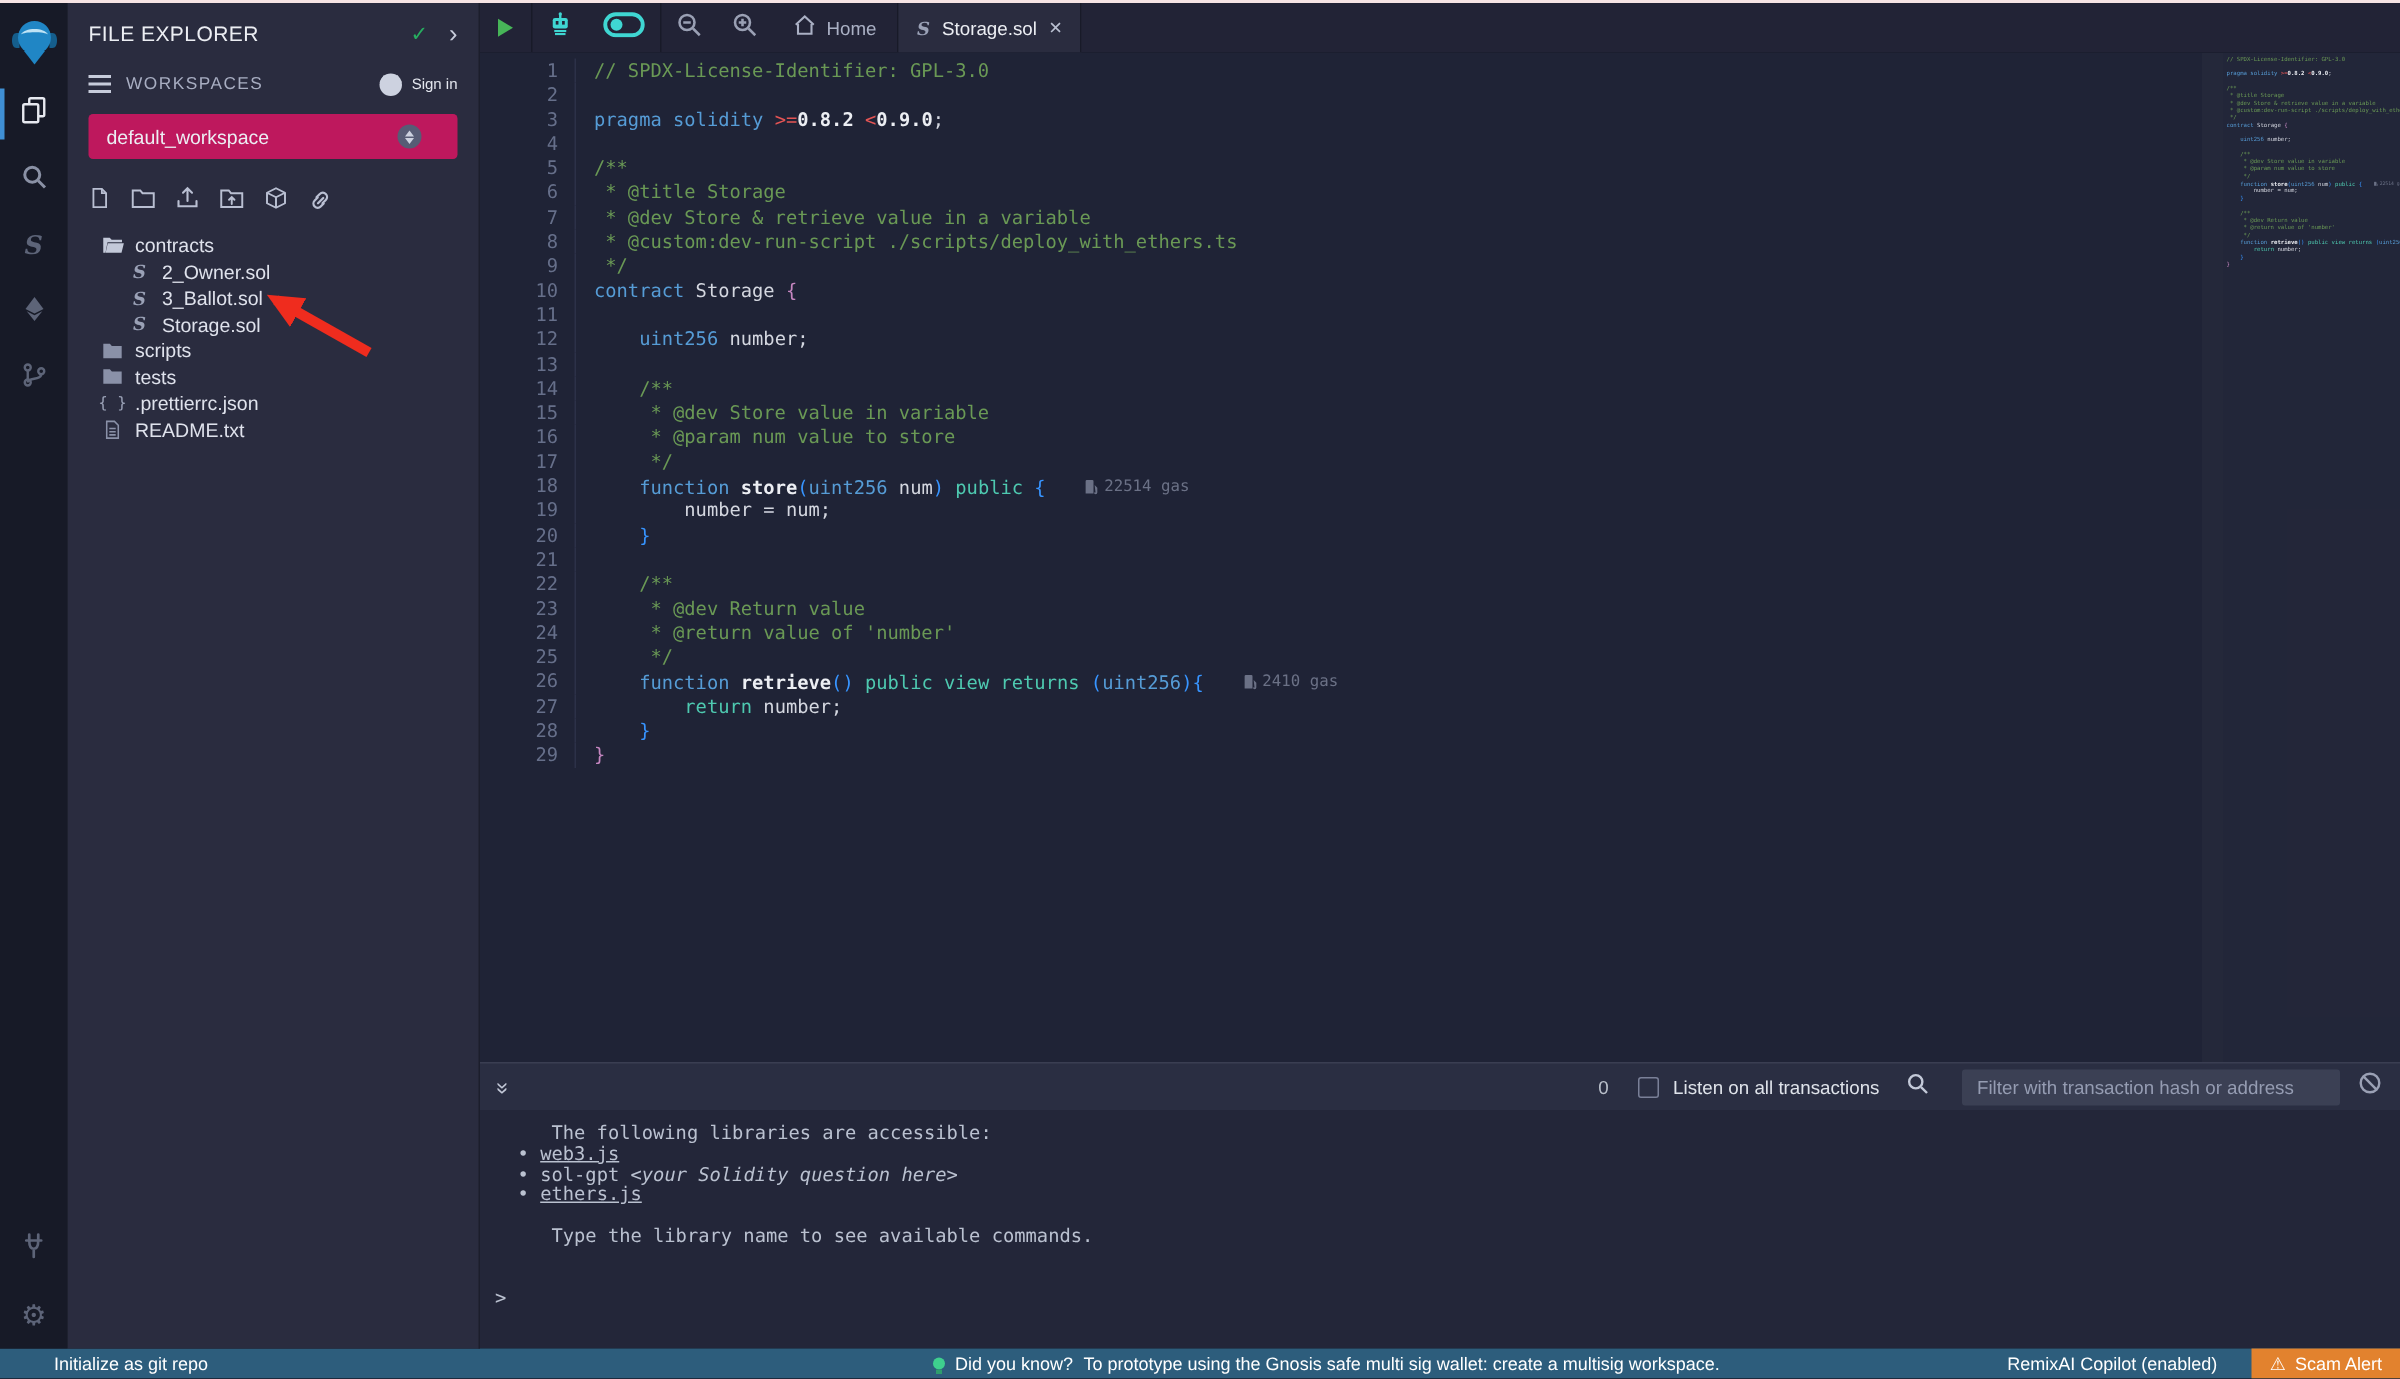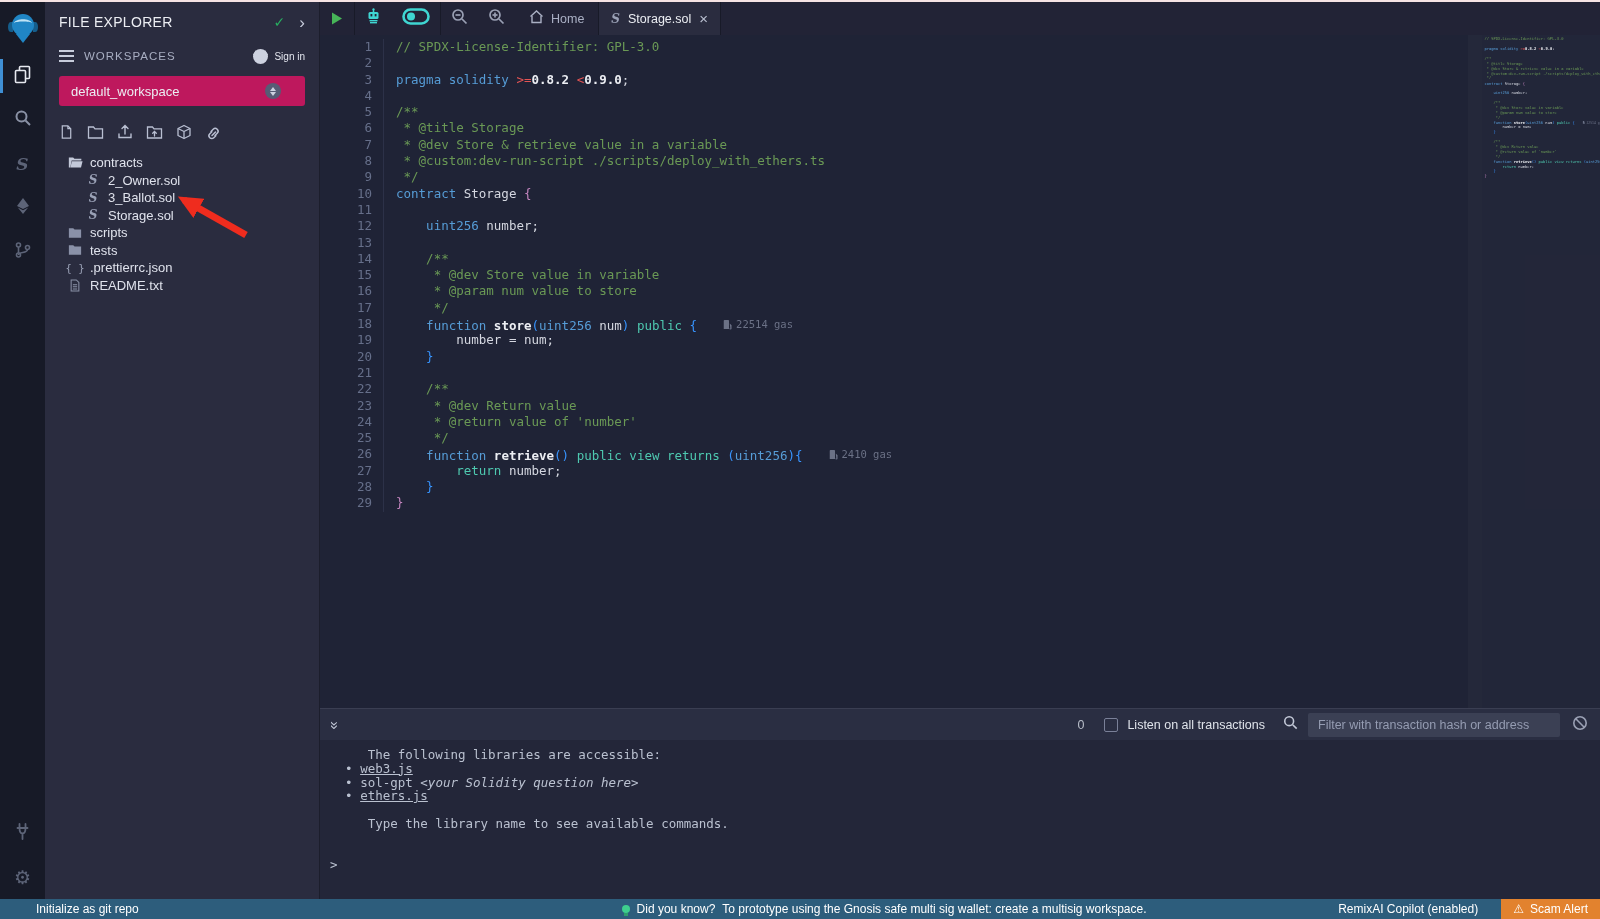--- a/index.html
+++ b/index.html
@@ -87,21 +87,21 @@
 
   
   .term-head{height:32px;background:var(--termhead);border-top:1px solid #3a3e52;flex:none;
              display:flex;align-items:center;padding:0 12px;color:#c3c9d8}
   .dblchev{font-size:15px;color:#c3c9d8;transform:rotate(90deg);display:inline-block;cursor:pointer;letter-spacing:-2px}
   .term-head .grow{flex:1}
   .tx-count{font-size:12.5px;color:#b8bec9;margin-right:20px}
   .chk{width:14px;height:14px;border:1.5px solid #7a8098;border-radius:2px;margin-right:9px;cursor:pointer}
   .listen{font-size:12.5px;color:#dfe3ea;margin-right:18px;cursor:pointer}
   .filter{width:252px;height:24px;background:#3b4054;border:none;border-radius:2px;padding:0 10px;
-          color:#dfe3ea;font-size:12.5px;outline:none;margin-left:10px}
+          color:#dfe3ea;font-size:12.5px;outline:none;margin-left:22px}
   .filter::placeholder{color:#959cb2}
   .ban{margin-left:12px;cursor:pointer}
   .terminal{flex:none;height:159px;background:var(--term);padding:8px 0 0 10px;
             font-family:"DejaVu Sans Mono",monospace;font-size:12.5px;color:#bac1d0}
   .tl{height:13.8px;line-height:13.8px;white-space:pre}
   .tm-lk{text-decoration:underline;cursor:pointer}
   .tm-it{font-style:italic}
 
   
   .statusbar{height:20px;background:var(--status);flex:none;display:flex;align-items:center;color:#fff;font-size:12px}

